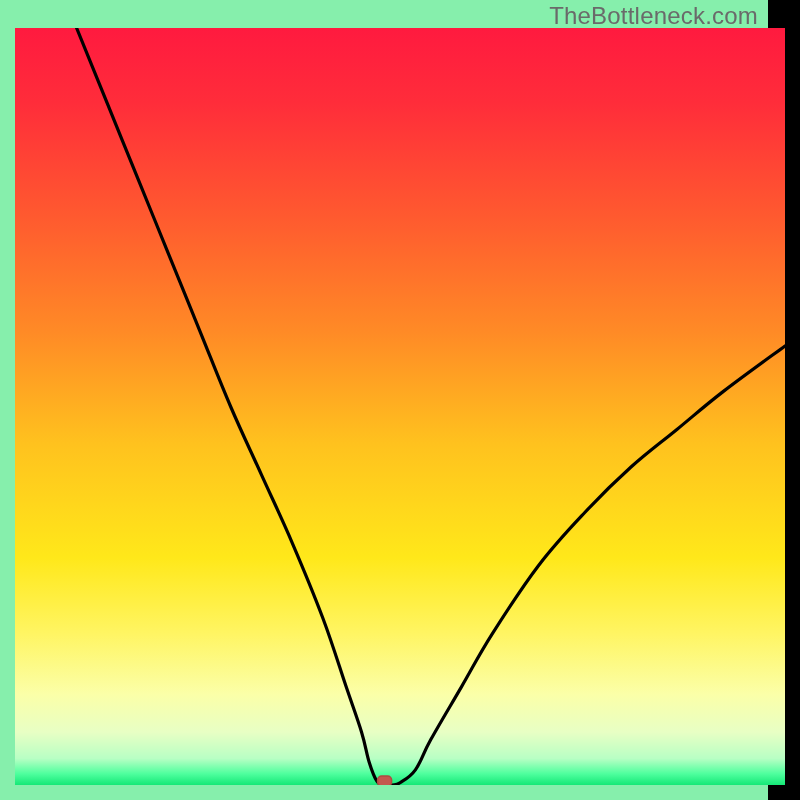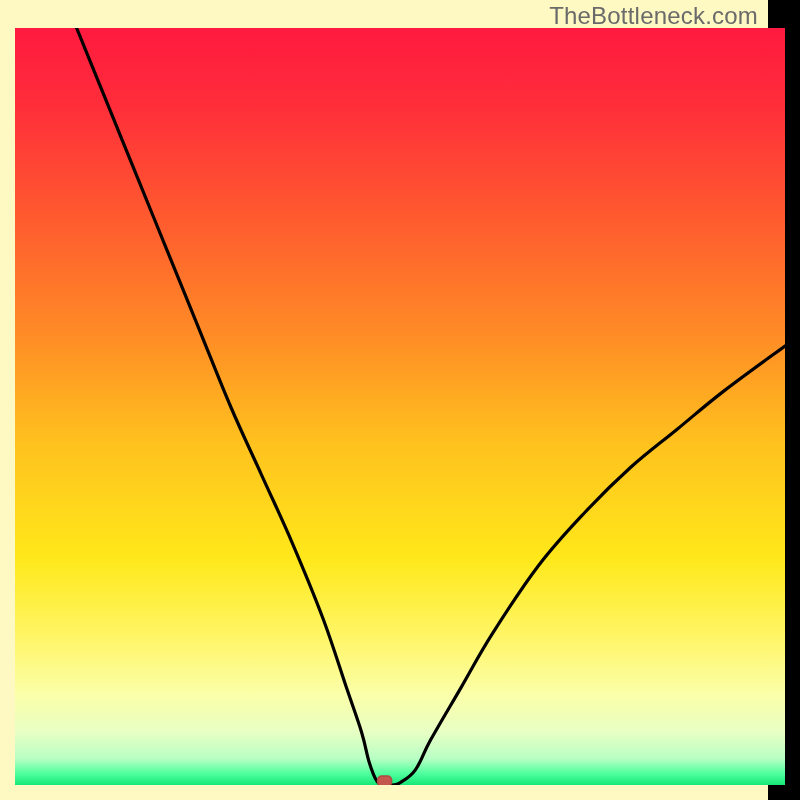--- a/index.html
+++ b/index.html
@@ -8,21 +8,21 @@
     width: 800px;
     height: 800px;
     background: #000;
     font-family: Arial, Helvetica, sans-serif;
     overflow: hidden;
   }
   .frame {
     position: relative;
     width: 768px;
     height: 800px;
-    background: #fef9c3;
+    background: #86efac;
   }
   .watermark {
     position: absolute;
     top: 2px;
     right: 10px;
     color: #6a6a6a;
     font-size: 24px;
     font-weight: 500;
     letter-spacing: 0.2px;
     z-index: 5;

